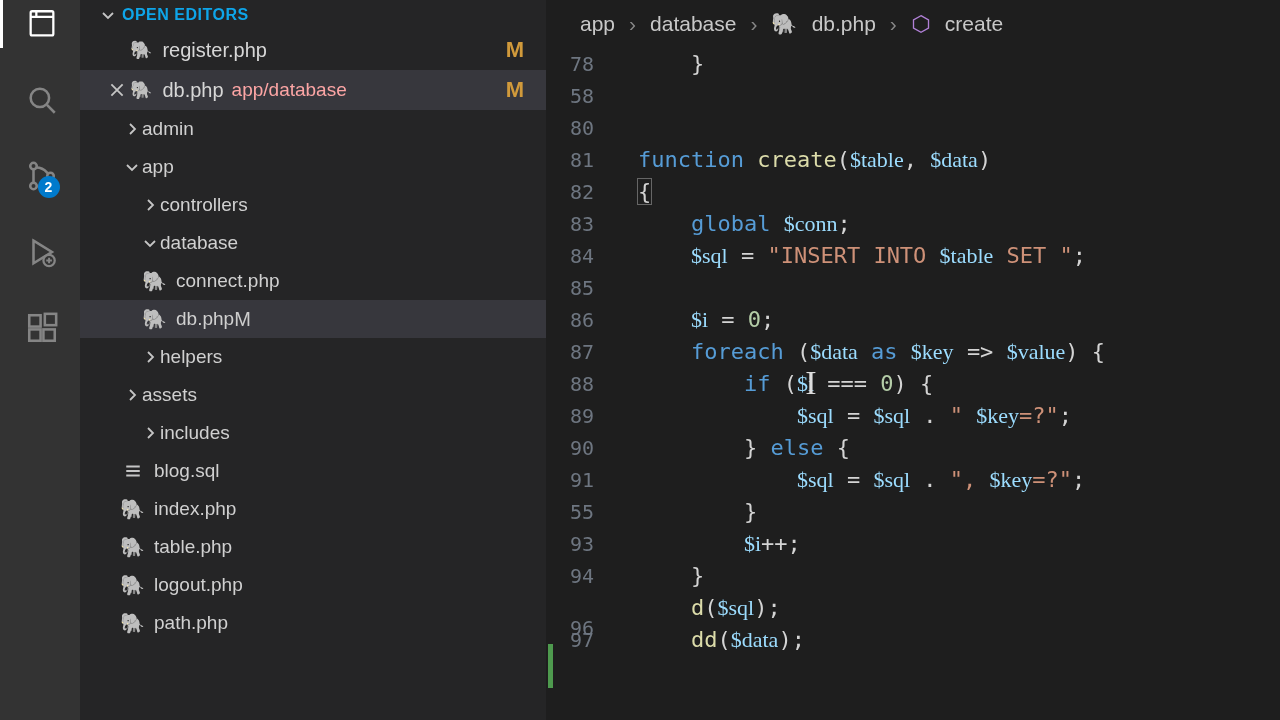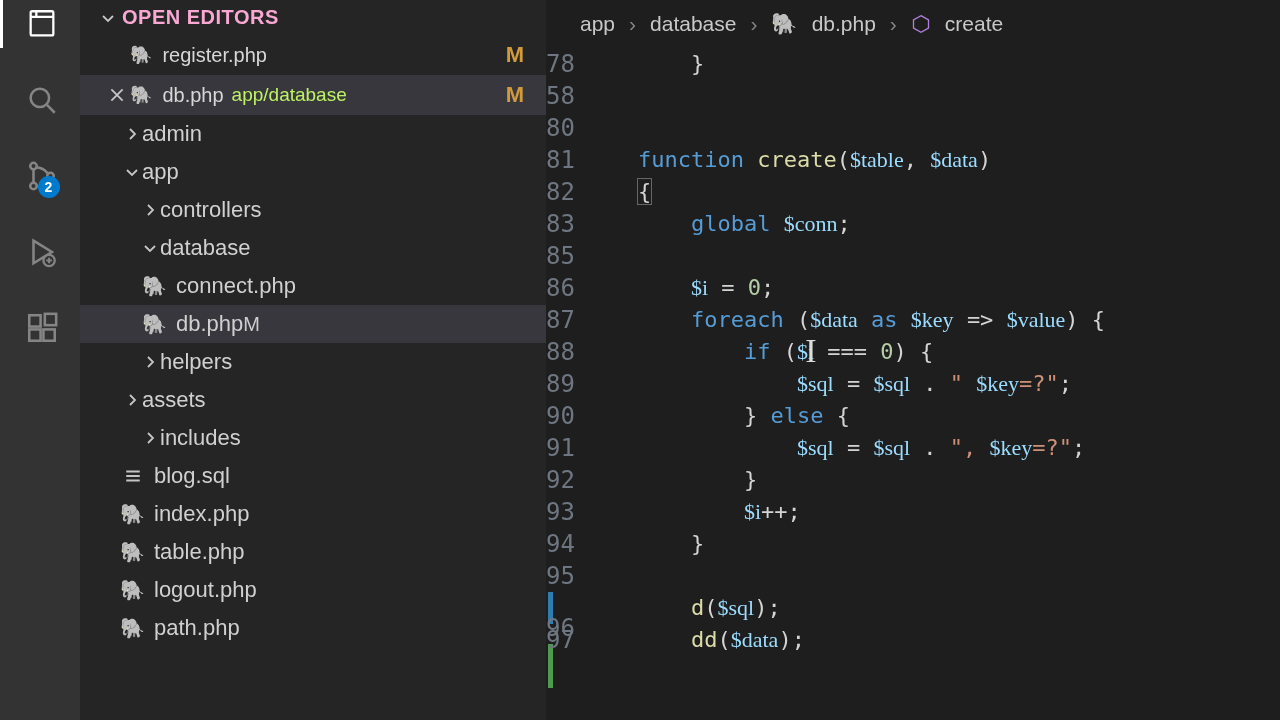--- a/index.html
+++ b/index.html
@@ -6,43 +6,43 @@
   html, body { width: 1280px; height: 720px; overflow: hidden; background:#1e1e1e; font-family: "Segoe UI", Arial, sans-serif; color:#ccc; }
   .root { display:flex; height:100%; }
   .activity-bar { width:80px; background:#333333; display:flex; flex-direction:column; align-items:center; padding-top:0px; gap:28px; border-left:3px solid #fff0; }
   .activity-bar .ab-item { width:48px; height:48px; display:flex; align-items:center; justify-content:center; position:relative; }
   .activity-bar svg { width:34px; height:34px; }
   .ab-active-indicator { position:absolute; left:-18px; top:0; width:3px; height:48px; background:#fff; }
   .badge { position:absolute; bottom:2px; right:6px; background:#007acc; color:#fff; border-radius:50%; font-size:14px; width:22px; height:22px; display:flex; align-items:center; justify-content:center; font-weight:600;}
   .sidebar { width:466px; background:#252526; display:flex; flex-direction:column; font-size:20px; }
   .sb-section-header { display:flex; align-items:center; padding:6px 10px 6px 18px; letter-spacing:.5px; }
   .sb-section-header .chev { width:20px; display:flex; justify-content:center; }
-  .sb-section-header .title { font-size:20px; font-weight:700; color:#f9a8d4; margin-left:4px; }
+  .sb-section-header .title { font-size:16px; font-weight:700; color:#0ea5e9; margin-left:4px; }
   .sb-file-row { display:flex; align-items:center; height:40px; padding-left:24px; position:relative; }
   .sb-file-row.active { background:#37373d; }
   .sb-file-row .pre-icon { width:26px; display:flex; justify-content:center; }
   .sb-file-row .elephant { color:#8e6aad; font-size:18px; margin-right:10px; }
   .sb-file-row .name { color:#d7d7d7; }
-  .sb-file-row .muted { color:#bef264; margin-left:8px; font-size:19px;}
+  .sb-file-row .muted { color:#fca5a5; margin-left:8px; font-size:19px;}
   .sb-file-row .badge-m { position:absolute; right:22px; color:#d19a3b; font-weight:700; font-size:22px; }
   .sb-tree-row { display:flex; align-items:center; height:38px; position:relative; }
   .sb-tree-row .chev { width:20px; display:flex; justify-content:center; }
-  .sb-tree-row .label { color:#d0d0d0; font-size:22px; }
+  .sb-tree-row .label { color:#d0d0d0; font-size:19px; }
   .sb-tree-row.active { background:#37373d; }
   .indent1 { padding-left:42px; }
   .indent2 { padding-left:60px; }
   .indent3 { padding-left:64px; }
   .file-icon { width:22px; display:inline-flex; justify-content:center; margin-right:10px; }
   .editor { flex:1; background:#1e1e1e; display:flex; flex-direction:column; }
   .breadcrumb { display:flex; align-items:center; height:48px; padding-left:34px; gap:14px; font-size:21px; color:#c8c8c8; }
   .breadcrumb .sep { color:#888; }
   .bc-icon { display:inline-flex; align-items:center; }
   .code-area { flex:1; position:relative; font-family: Menlo, Consolas, monospace; font-size:22px; line-height:32px; }
   .code-row { display:flex; height:32px; align-items:center; white-space:pre; }
-  .gutter { width:92px; text-align:left; color:#6e7681; padding-right:20px; font-size:24px; position:relative;}
+  .gutter { width:92px; text-align:center; color:#6e7681; padding-right:20px; font-size:20px; position:relative;}
   .code { color:#d4d4d4; }
   .kw { color:#569cd6; }
   .fn { color:#dcdcaa; }
   .var { color:#9cdcfe;font-family:Liberation Serif, serif; }
   .str { color:#ce9178; }
   .num { color:#b5cea8; }
   .punc { color:#d4d4d4; }
   .op { color:#d4d4d4; }
   .brace-hl { outline:1px solid #666; }
   .decor-bar { position:absolute; left:2px; width:5px; }
@@ -234,28 +234,28 @@
         </span>
       <span>create</span>
     </div>
     <div class="code-area" id="code-area">
         <div class="code-row"><div class="gutter ">78</div><div class="code">    <span class="punc">}</span></div></div>
         <div class="code-row"><div class="gutter ">58</div><div class="code"></div></div>
         <div class="code-row"><div class="gutter ">80</div><div class="code"></div></div>
         <div class="code-row"><div class="gutter ">81</div><div class="code"><span class="kw">function</span> <span class="fn">create</span><span class="punc">(</span><span class="var">$table</span><span class="punc">,</span> <span class="var">$data</span><span class="punc">)</span></div></div>
         <div class="code-row"><div class="gutter ">82</div><div class="code"><span class="punc brace-hl">{</span></div></div>
         <div class="code-row"><div class="gutter ">83</div><div class="code">    <span class="kw">global</span> <span class="var">$conn</span><span class="punc">;</span></div></div>
+        <div class="code-row"><div class="gutter ">84</div><div class="code">    <span class="var">$sql</span> <span class="op">=</span> <span class="str">"INSERT INTO </span><span class="var">$table</span><span class="str"> SET "</span><span class="punc">;</span></div></div>
         <div class="code-row"><div class="gutter ">85</div><div class="code"></div></div>
         <div class="code-row"><div class="gutter ">86</div><div class="code">    <span class="var">$i</span> <span class="op">=</span> <span class="num">0</span><span class="punc">;</span></div></div>
         <div class="code-row"><div class="gutter ">87</div><div class="code">    <span class="kw">foreach</span> <span class="punc">(</span><span class="var">$data</span> <span class="kw">as</span> <span class="var">$key</span> <span class="op">=&gt;</span> <span class="var">$value</span><span class="punc">)</span> <span class="punc">{</span></div></div>
         <div class="code-row"><div class="gutter ">88</div><div class="code">        <span class="kw">if</span> <span class="punc">(</span><span class="var">$i</span> <span class="op">===</span> <span class="num">0</span><span class="punc">)</span> <span class="punc">{</span><span><span style="position:relative;"><span style="position:absolute;left:-128px;top:-4px;color:#ddd;font-size:34px;font-family:serif;">I</span></span></span></div></div>
         <div class="code-row"><div class="gutter ">89</div><div class="code">            <span class="var">$sql</span> <span class="op">=</span> <span class="var">$sql</span> <span class="op">.</span> <span class="str">" </span><span class="var">$key</span><span class="str">=?"</span><span class="punc">;</span></div></div>
         <div class="code-row"><div class="gutter ">90</div><div class="code">        <span class="punc">}</span> <span class="kw">else</span> <span class="punc">{</span></div></div>
         <div class="code-row"><div class="gutter ">91</div><div class="code">            <span class="var">$sql</span> <span class="op">=</span> <span class="var">$sql</span> <span class="op">.</span> <span class="str">", </span><span class="var">$key</span><span class="str">=?"</span><span class="punc">;</span></div></div>
-        <div class="code-row"><div class="gutter ">92</div><div class="code">        <span class="punc">}</span></div></div>
+        <div class="code-row"><div class="gutter ">55</div><div class="code">        <span class="punc">}</span></div></div>
         <div class="code-row"><div class="gutter ">93</div><div class="code">        <span class="var">$i</span><span class="op">++</span><span class="punc">;</span></div></div>
         <div class="code-row"><div class="gutter ">94</div><div class="code">    <span class="punc">}</span></div></div>
-        <div class="code-row"><div class="gutter" style="position: relative;">95<div class="decor-bar decor-blue" style="height: 32px;"></div></div><div class="code"></div></div>
         <div class="code-row"><div class="gutter" style="position: relative; margin-top: 40px;">96<div class="decor-bar decor-green" style="height: 32px;"></div></div><div class="code">    <span class="fn">d</span><span class="punc">(</span><span class="var">$sql</span><span class="punc">);</span></div></div>
         <div class="code-row"><div class="gutter" style="position: relative;">97<div class="decor-bar decor-green" style="height: 32px;"></div></div><div class="code">    <span class="fn">dd</span><span class="punc">(</span><span class="var">$data</span><span class="punc">);</span></div></div>
       </div>
   </div>
 </div>
 
 </body></html>

